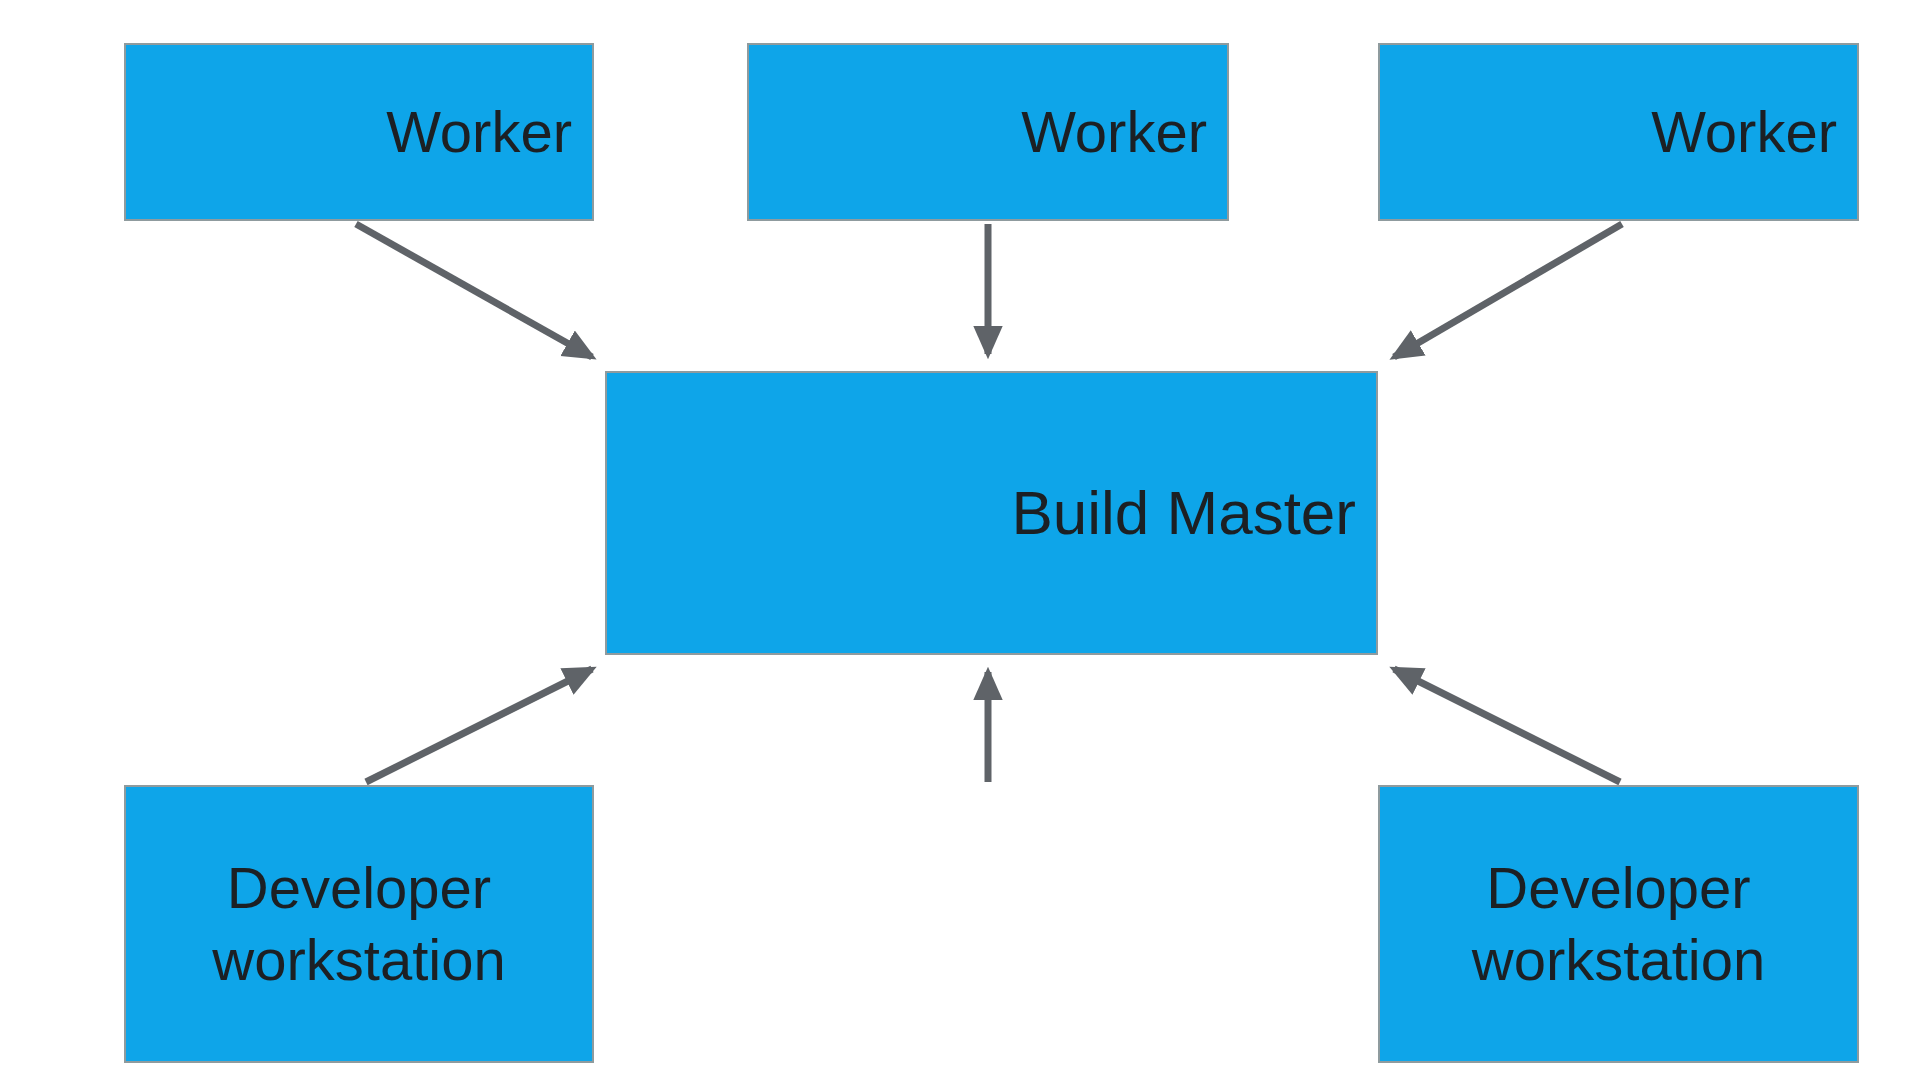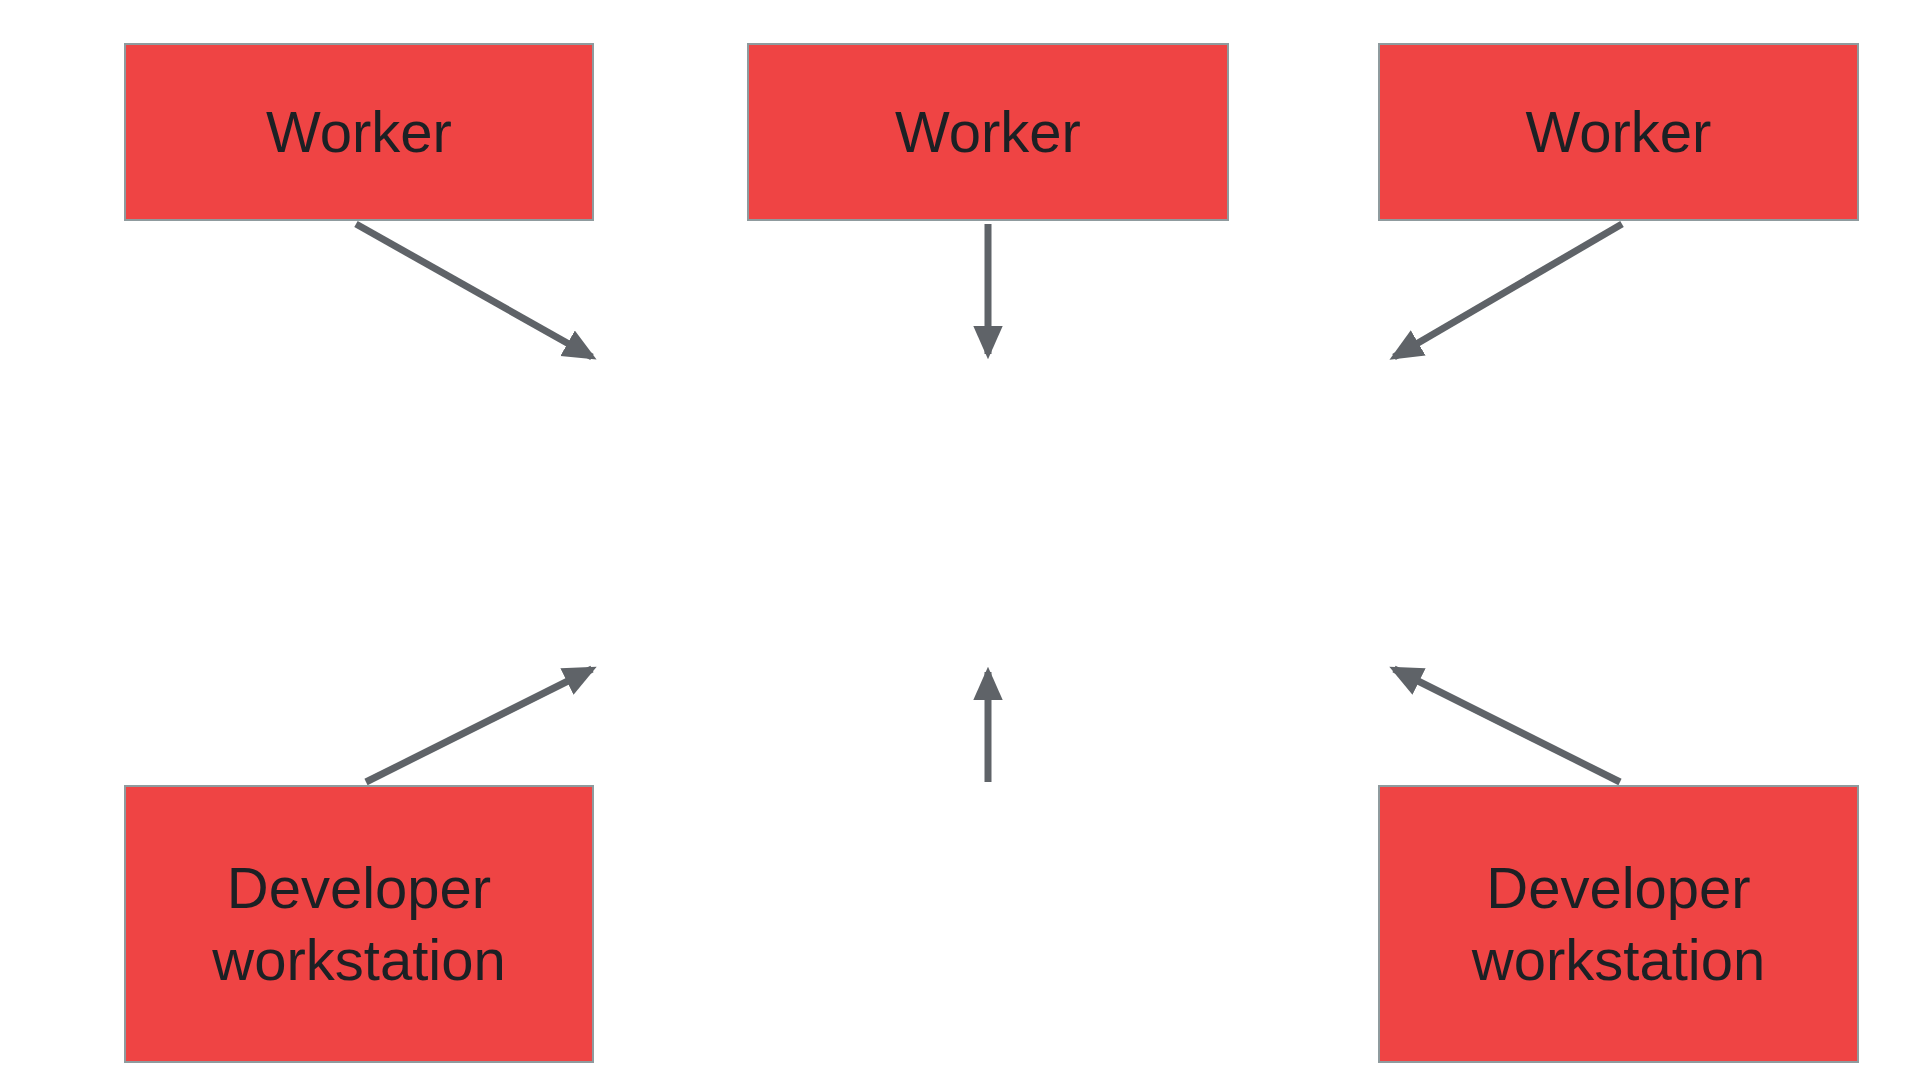--- a/index.html
+++ b/index.html
@@ -17,26 +17,26 @@
   }
   .edges-layer {
     position: absolute;
     left: 0; top: 0;
     width: 1910px;
     height: 1090px;
     pointer-events: none;
   }
   .node {
     position: absolute;
-    background: #ef4444;
+    background: #0ea5e9;
     border: 2px solid #8f9b9e;
     box-sizing: border-box;
     display: flex;
     align-items: center;
-    justify-content: center;
+    justify-content: flex-end;
     text-align: center;
     color: #1c2024;
     font-size: 58px;
     line-height: 1.24;
   }
   .node .label {
     padding: 0 20px;
   }
   .node-worker-1 { left: 124px; top: 43px;  width: 470px; height: 178px; }
   .node-worker-2 { left: 747px; top: 43px;  width: 482px; height: 178px; }
@@ -75,20 +75,23 @@
   </div>
 
   <div class="node node-worker-2">
     <span class="label">Worker</span>
   </div>
 
   <div class="node node-worker-3">
     <span class="label">Worker</span>
   </div>
 
+  <div class="node node-build-master">
+    <span class="label">Build Master</span>
+  </div>
 
   <div class="node node-dev-left">
     <span class="label">Developer workstation</span>
   </div>
 
 
   <div class="node node-dev-right">
     <span class="label">Developer workstation</span>
   </div>
 

